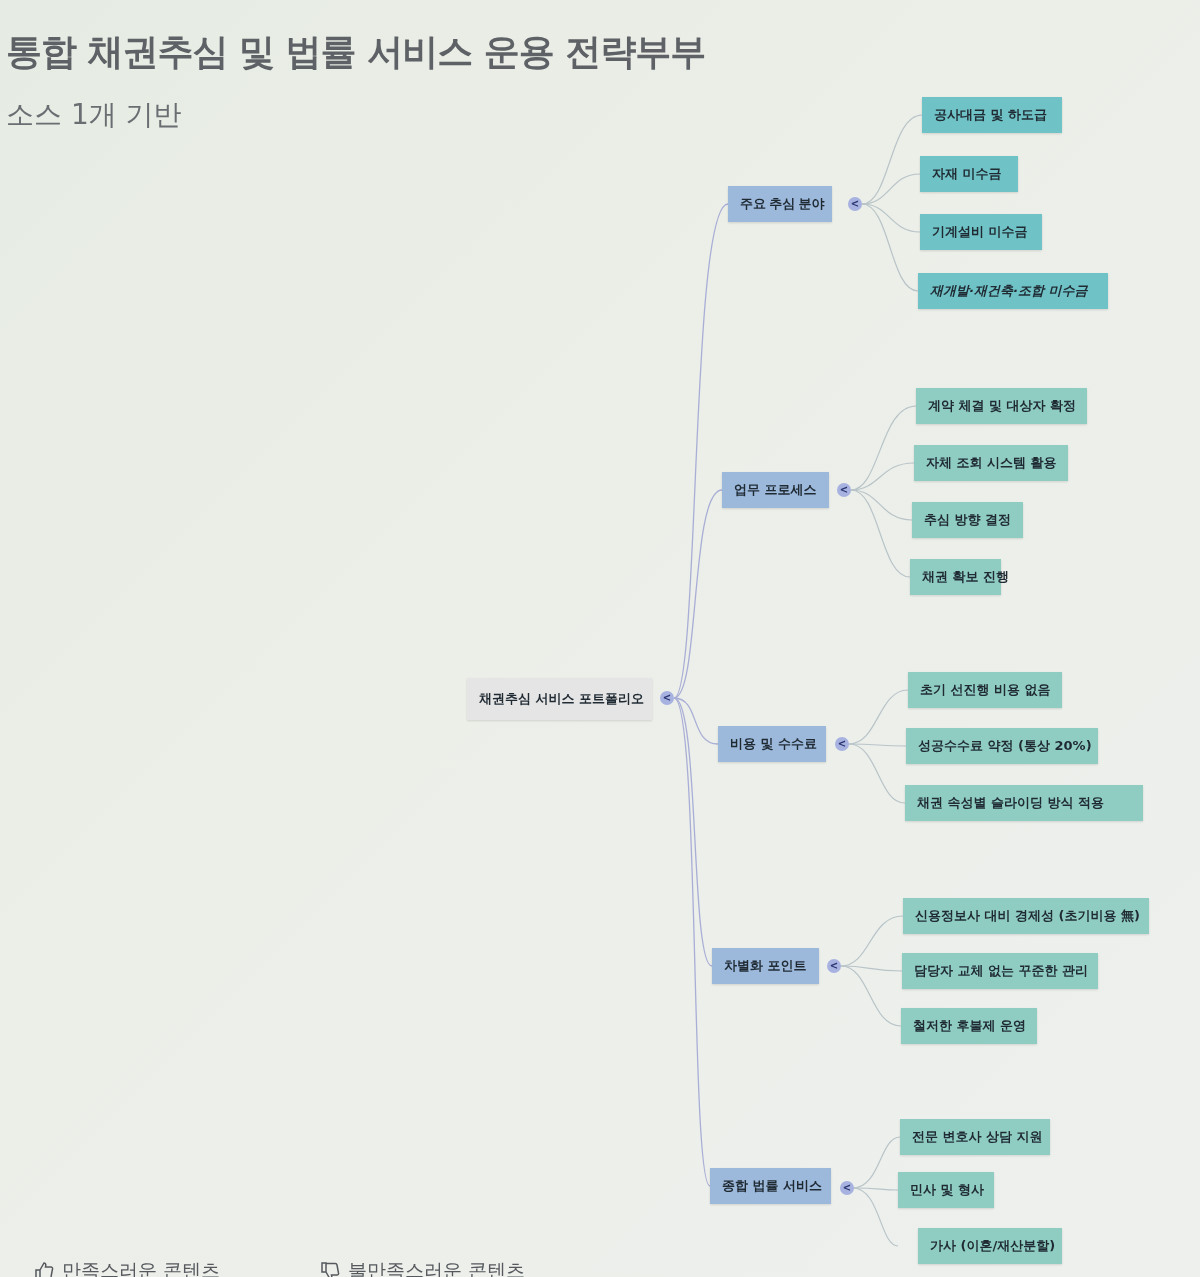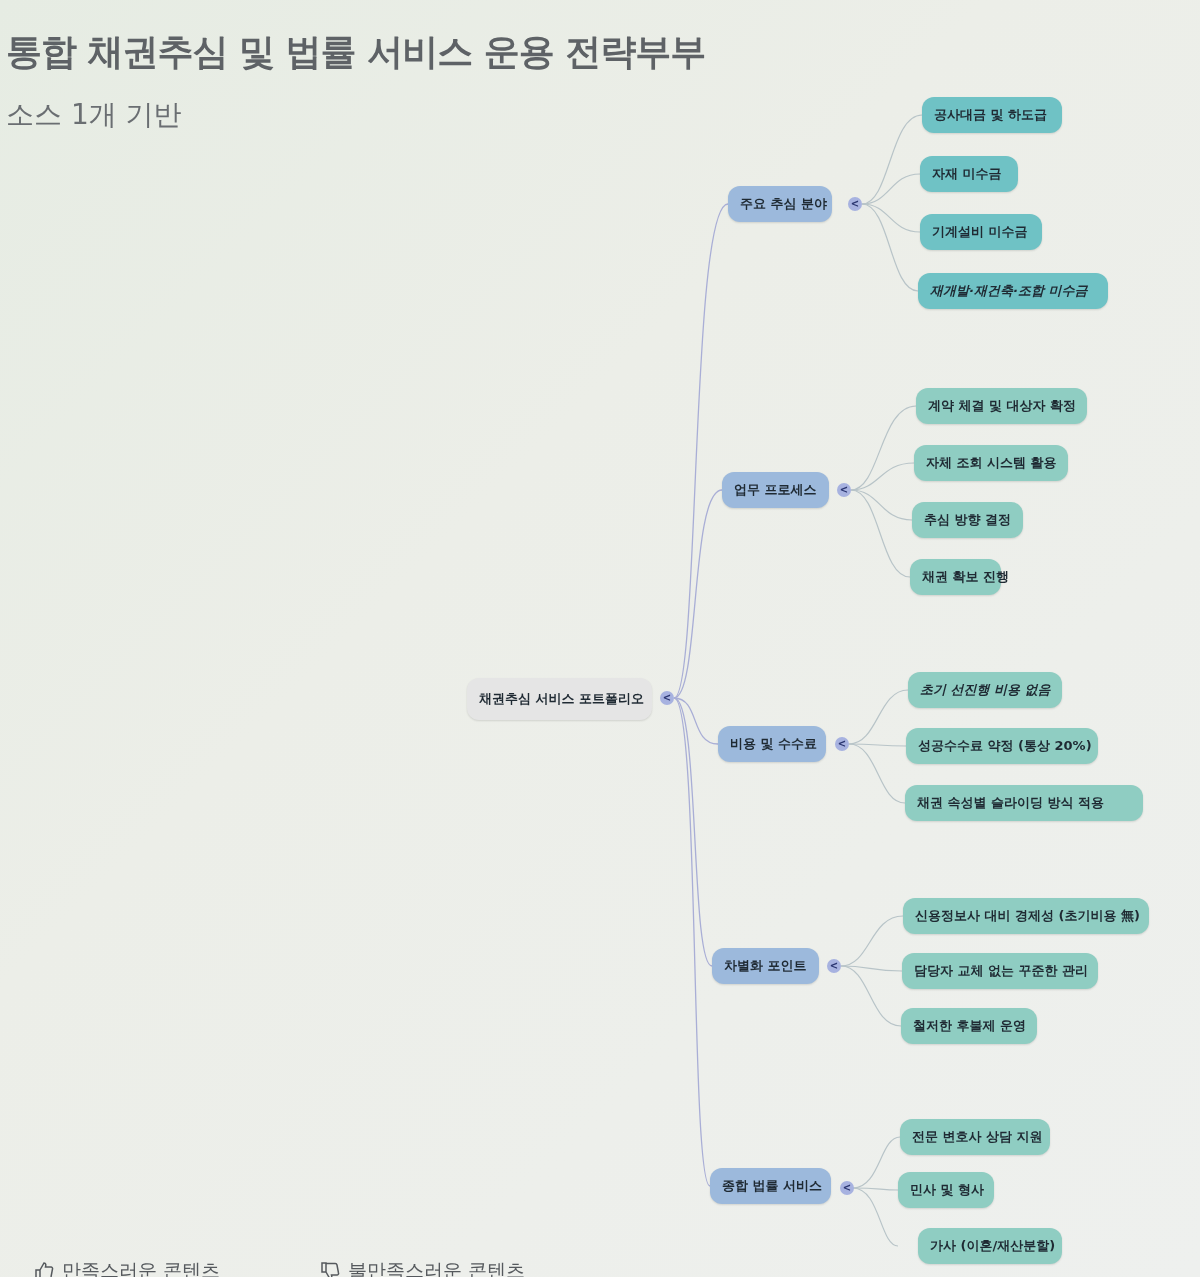--- a/index.html
+++ b/index.html
@@ -14,21 +14,21 @@
     font-size: 36px; font-weight: bold; color: #5e6266; letter-spacing: -1px;
     white-space: nowrap;
   }
   .subtitle {
     position: absolute; left: 6px; top: 96px;
     font-size: 28px; color: #6a6e72; white-space: nowrap;
   }
   svg.links { position: absolute; left: 0; top: 0; }
   .node {
     position: absolute; box-sizing: border-box; height: 36px;
-    border-radius: 12px; padding: 8px 12px; display: flex; align-items: center;
+    border-radius: 0; padding: 8px 12px; display: flex; align-items: center;
     font-size: 13px; font-weight: bold; color: #1f2a33; white-space: nowrap;
     box-shadow: 0 1px 2px rgba(0,0,0,0.12); cursor: pointer;
   }
   .root { background: #e5e5e5; height: 42px; }
   .branch { background: #9cb9dc; }
   .leaf { background: #8fcdc2; }
   .leaf.teal { background: #6fc2c5; }
   .toggle {
     position: absolute; width: 14px; height: 14px; border-radius: 50%;
     background: #a7b2e0; color: #2a3570; font-size: 10px; font-weight: bold;
@@ -83,21 +83,21 @@
     <path d="M853,1188 C880,1188 880,1190 898,1190"></path>
     <path d="M853,1188 C880,1188 880,1246 898,1246"></path>
   </g>
 </svg>
 
 <div class="node root" style="left:467px; top:678px; width:185px;">
   <span>채권추심 서비스 포트폴리오</span>
 </div>
 <div class="toggle" style="left:660px; top:691px;">&lt;</div>
 
-<div class="node branch" style="left:728px; top:186px; width:104px;">
+<div class="node branch" style="left:728px; top:186px; width:104px;font-family:Liberation Serif, serif;">
   <span>주요 추심 분야</span>
 </div>
 <div class="toggle" style="left:848px; top:197px;">&lt;</div>
 <div class="node leaf teal" style="left:922px; top:97px; width:140px;">
     <span>공사대금 및 하도급</span>
   </div>
 <div class="node leaf teal" style="left:920px; top:156px; width:98px;">
     <span>자재 미수금</span>
   </div>
 <div class="node leaf teal" style="left:920px; top:214px; width:122px;">
@@ -121,21 +121,21 @@
     <span>추심 방향 결정</span>
   </div>
 <div class="node leaf" style="left:910px; top:559px; width:91px;">
     <span>채권 확보 진행</span>
   </div>
 
 <div class="node branch" style="left:718px; top:726px; width:108px;">
   <span>비용 및 수수료</span>
 </div>
 <div class="toggle" style="left:835px; top:737px;">&lt;</div>
-<div class="node leaf" style="left:908px; top:672px; width:154px;font-style:italic;">
+<div class="node leaf" style="left:908px; top:672px; width:154px;">
     <span>초기 선진행 비용 없음</span>
   </div>
 <div class="node leaf" style="left:906px; top:728px; width:192px;">
     <span>성공수수료 약정 (통상 20%)</span>
   </div>
 <div class="node leaf" style="left:905px; top:785px; width:238px;">
     <span>채권 속성별 슬라이딩 방식 적용</span>
   </div>
 
 <div class="node branch" style="left:712px; top:948px; width:107px;">

